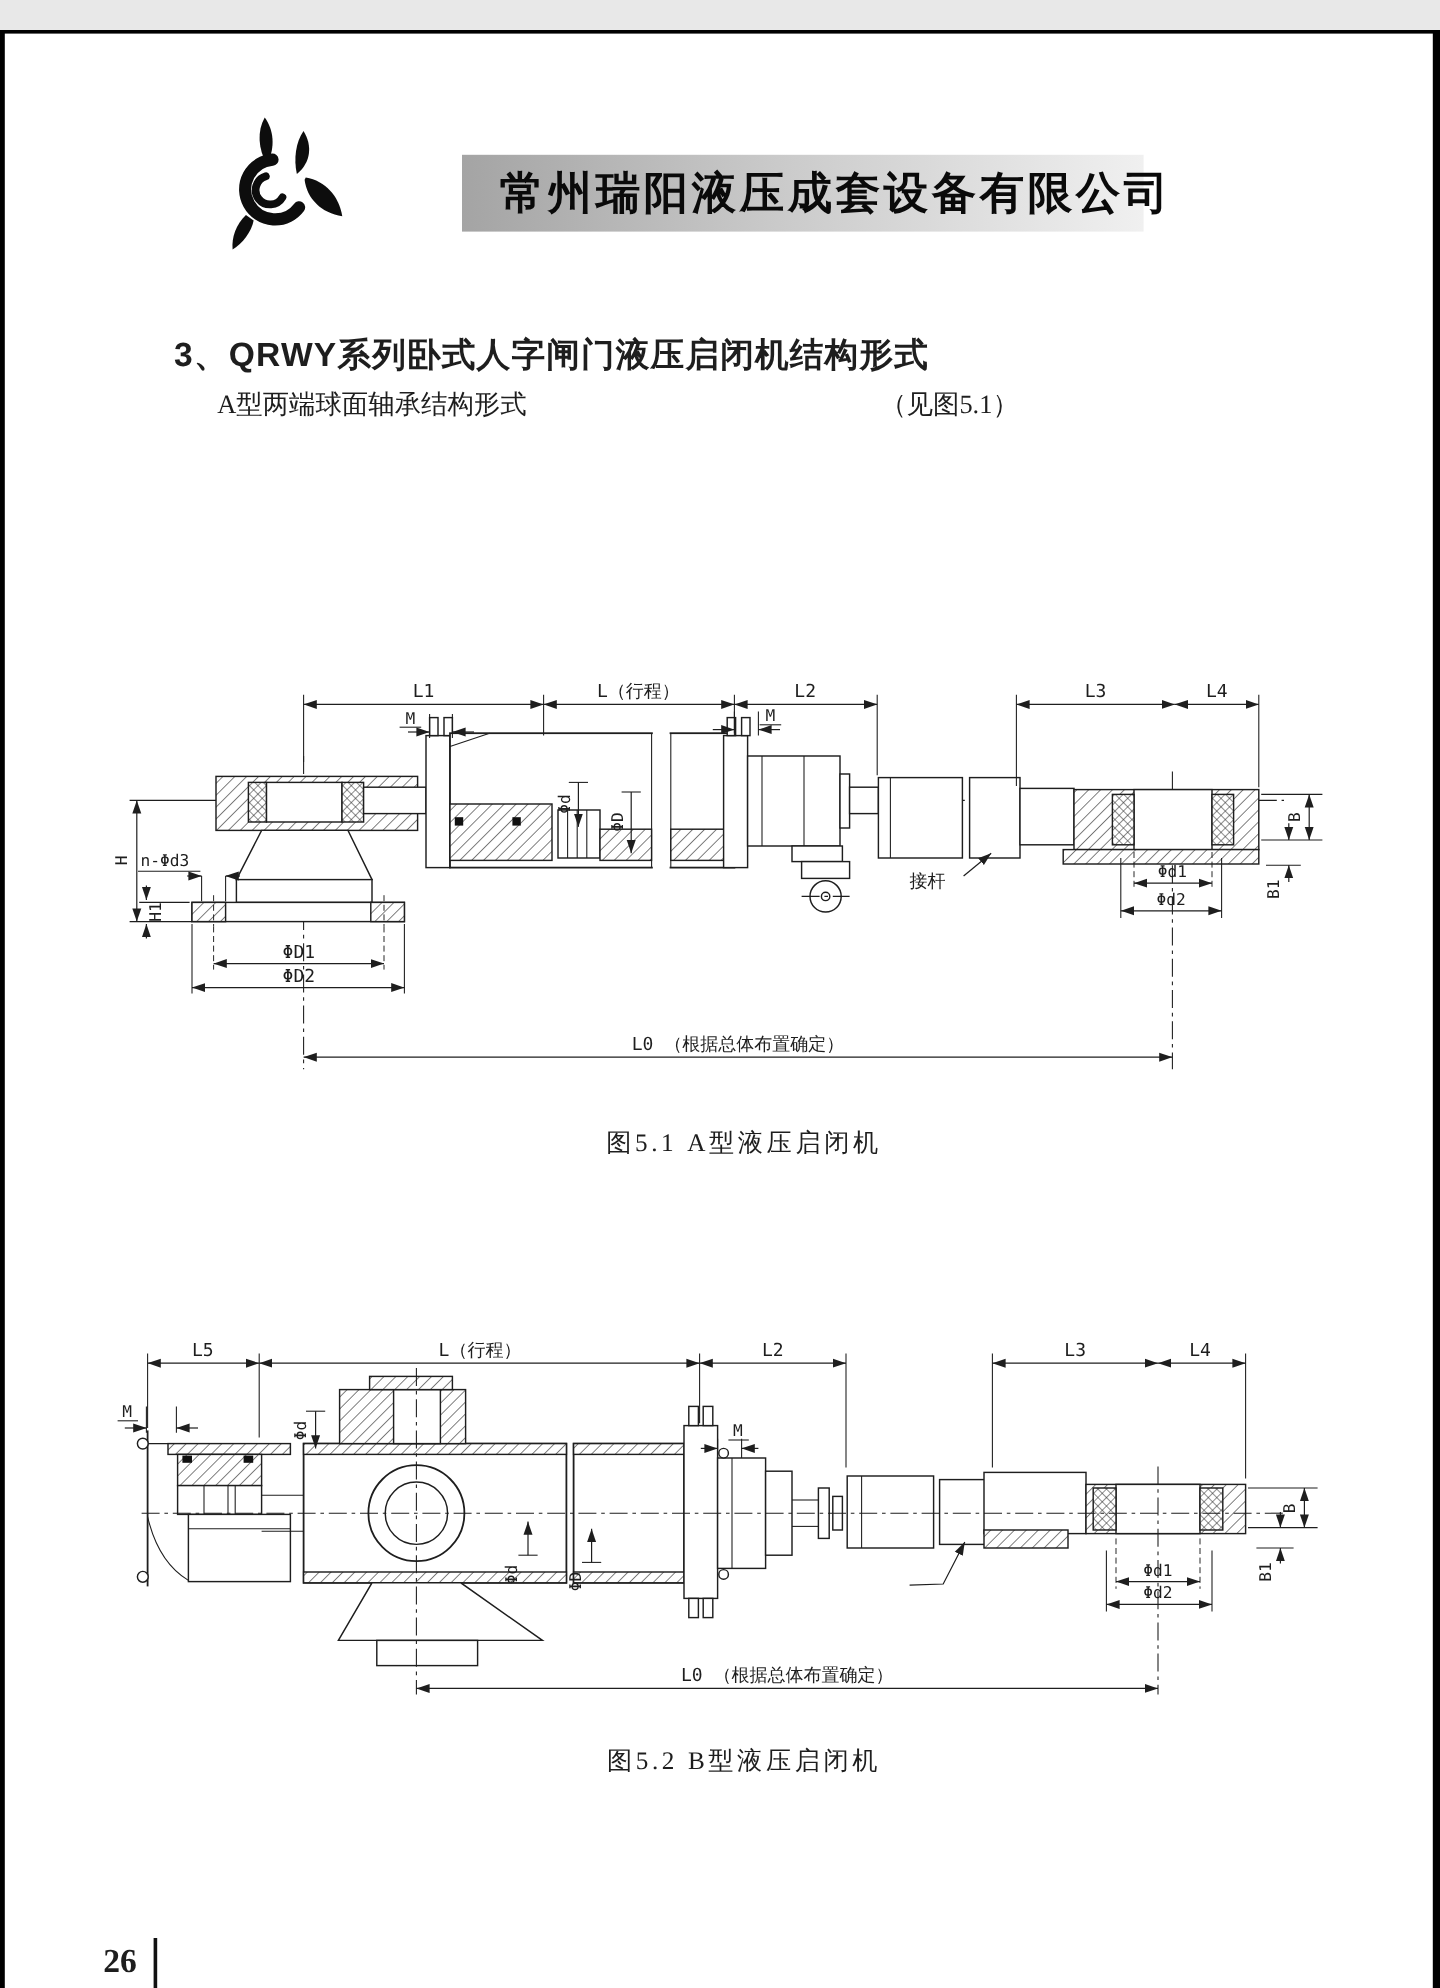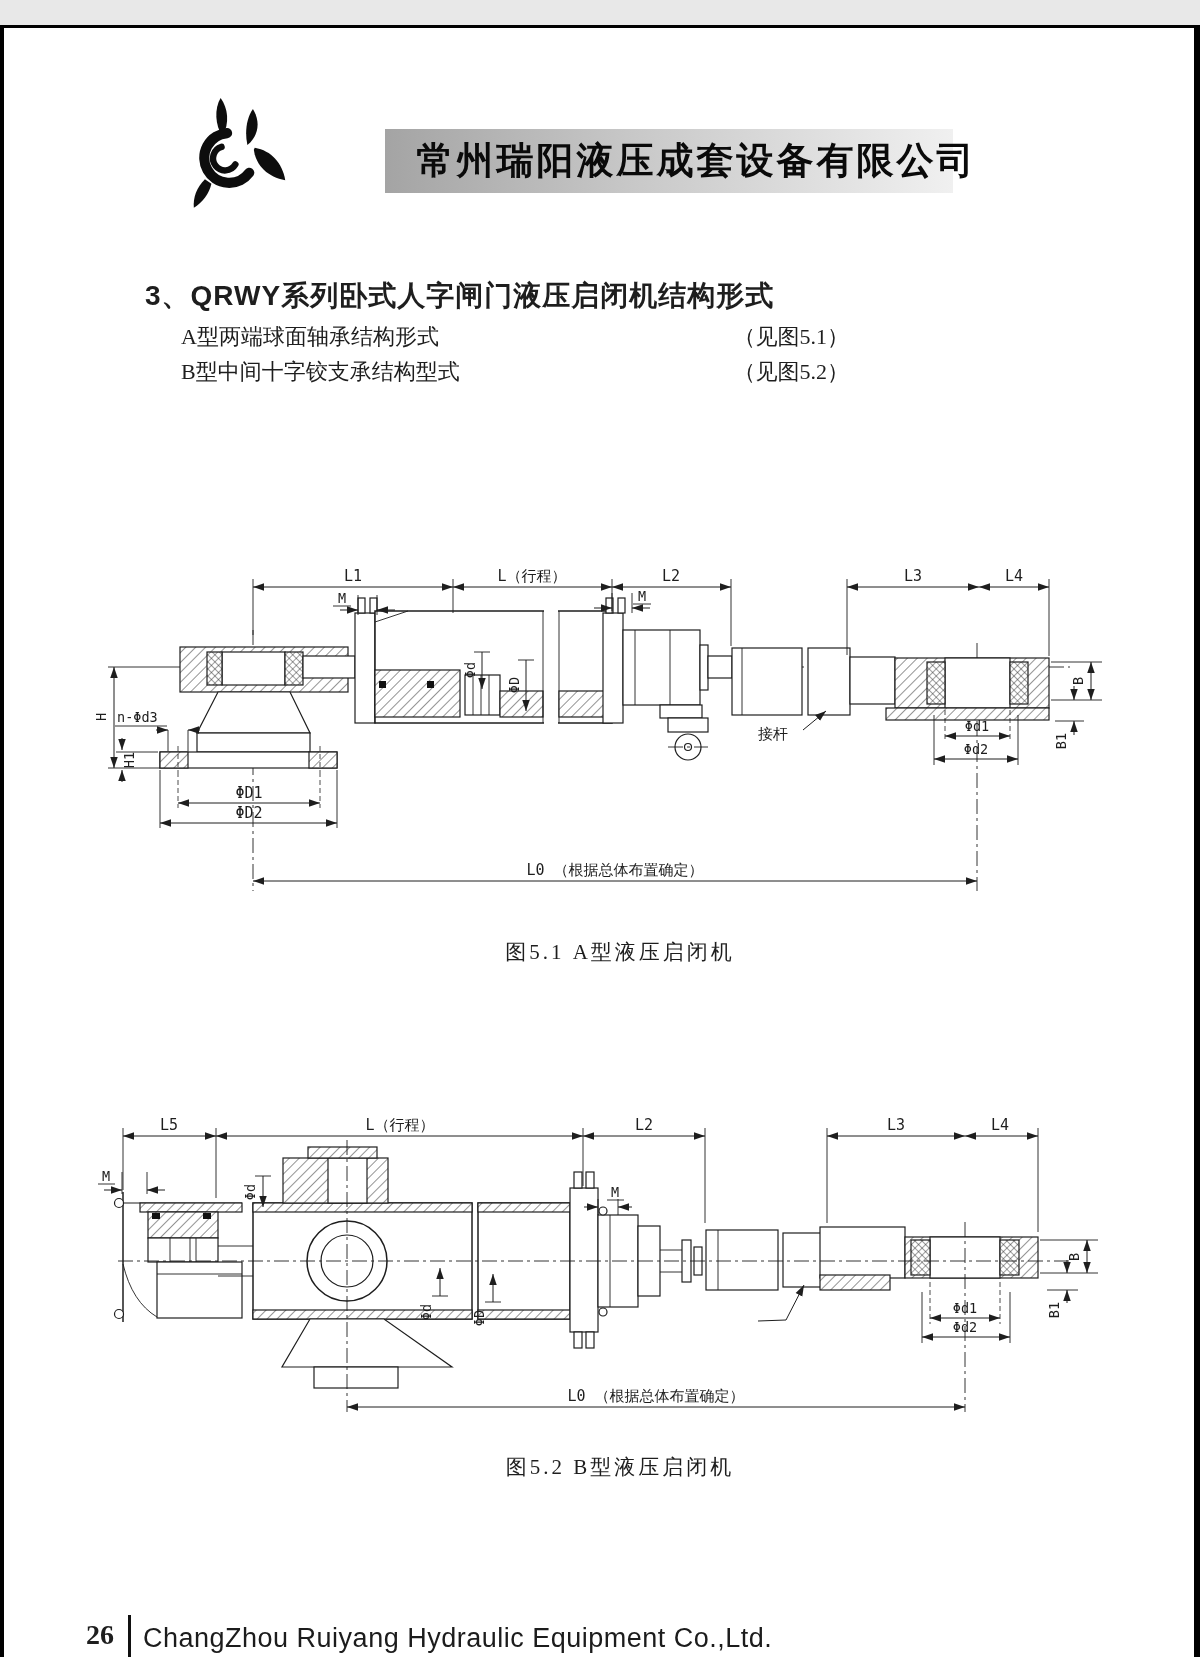--- a/index.html
+++ b/index.html
@@ -74,24 +74,20 @@
     </g>
   </svg>
   <div class="banner">
     <h1>常州瑞阳液压成套设备有限公司</h1>
   </div>
 
   <div class="sec-heading">3、QRWY系列卧式人字闸门液压启闭机结构形式</div>
   <div class="sec-item" id="item-a">
     <span>A型两端球面轴承结构形式</span>
     <span>（见图5.1）</span>
-  </div>
-  <div class="sec-item" id="item-b">
-    <span>B型中间十字铰支承结构型式</span>
-    <span>（见图5.2）</span>
   </div>
 
   <svg id="fig1" class="fig" viewBox="0 0 1060 400">
     <defs>
       <marker id="maA" viewBox="0 0 10 8" refX="10" refY="4" markerWidth="11" markerHeight="9" markerUnits="userSpaceOnUse" orient="auto-start-reverse">
         <path d="M0,0.6 L10,4 L0,7.4 Z" fill="#1e1e1e"></path>
       </marker>
       <pattern id="hpA" patternUnits="userSpaceOnUse" width="7" height="7" patternTransform="rotate(45)">
         <rect width="7" height="7" fill="#ffffff"></rect>
           <line x1="0" y1="0" x2="0" y2="7" stroke="#2a2a2a" stroke-width="1"></line>
@@ -426,15 +422,14 @@
 
     <g>
       <line class="d" x1="277" y1="347" x2="895" y2="347" marker-start="url(#maB)" marker-end="url(#maB)"></line>
       <text class="dt mid" x="586" y="341">L0 （根据总体布置确定）</text>
     </g>
   </svg>
   <div class="fig-caption" id="cap2">图5.2  B型液压启闭机</div>
 
   <div class="footer-num">26</div>
   <div class="footer-div"></div>
-  <div class="footer-en">ChangZhou Ruiyang Hydraulic Equipment Co.,Ltd.</div>
 
 </div>
 
 </body></html>

